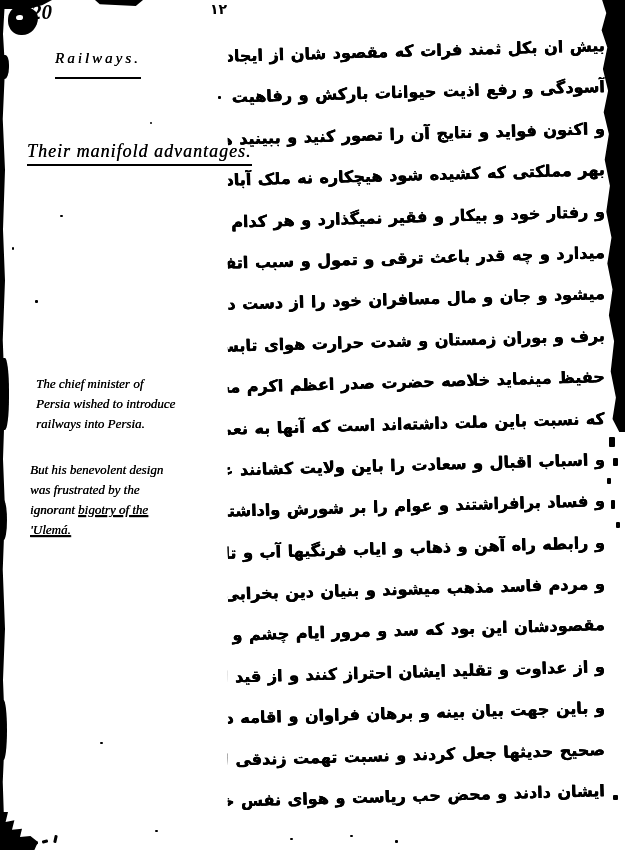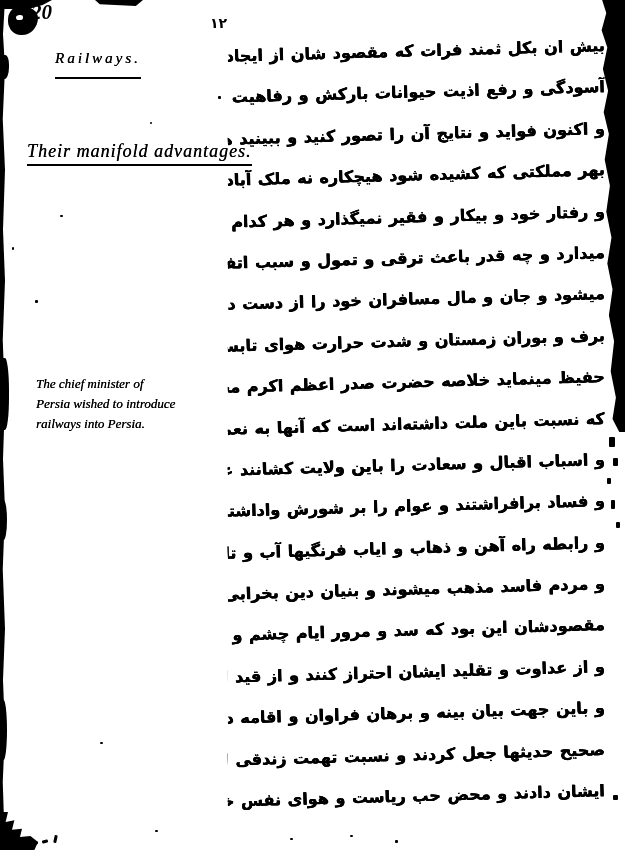--- a/index.html
+++ b/index.html
@@ -27,21 +27,21 @@
     clip-path:polygon(0 0,20% 0,14% 26%,36% 22%,30% 47%,55% 44%,50% 66%,76% 63%,95% 79%,
       86% 100%,0 100%);}
   .speck{position:absolute;background:#000;border-radius:1px;}
 
   
   .ink-blot{position:absolute;left:8px;top:6px;width:30px;height:29px;background:#000;
     border-radius:42% 58% 55% 45%/50% 42% 62% 50%;}
   .ink-blot::after{content:"";position:absolute;left:8px;top:9px;width:7px;height:5px;
     background:#fff;border-radius:60% 40% 50% 50%;}
   .folio-number{position:absolute;left:31px;top:2px;font:italic 700 21px/1 "Liberation Serif",serif;}
-  .page-number{position:absolute;left:210px;top:16px;font:700 14px/1 "DejaVu Sans",sans-serif;}
+  .page-number{position:absolute;left:210px;top:2px;font:700 14px/1 "DejaVu Sans",sans-serif;}
 
   
   .hw{position:absolute;font-style:italic;font-family:"Liberation Serif",serif;
       text-shadow:0.3px 0.2px 0 #000;}
   .ms-title{left:55px;top:50px;font-size:15px;letter-spacing:3px;
       border-bottom:2px solid #000;padding-bottom:10px;}
   .ms-subtitle{left:27px;top:141px;font-size:18px;letter-spacing:1px;
       border-bottom:2px solid #000;padding-bottom:2px;}
   .note{line-height:1.55;font-size:13px;}
   .note-1{left:36px;top:374px;width:140px;}
@@ -93,20 +93,22 @@
 
   <div class="ink-blot"></div>
   <div class="folio-number">20</div>
   <div class="page-number">١٢</div>
 
   <div class="hw ms-title">Railways.</div>
   <div class="hw ms-subtitle">Their manifold advantages.</div>
 
   <div class="hw note note-1">The chief minister of Persia wished to introduce railways into Persia.</div>
 
+  <div class="hw note note-2"><span>But his benevolent design was frustrated by the ignorant </span><span class="u">bigotry of the 'Ulemá.</span>
+  </div>
 
 
   <div class="ms-column">
     <div class="ms-line">بیش ان بکل ثمند فرات که مقصود شان از ایجاد و اختراع آن</div>
     <div class="ms-line">آسودگی و رفع اذیت حیوانات بارکش و رفاهیت مسافرین بود</div>
     <div class="ms-line">و اکنون فواید و نتایج آن را تصور کنید و ببینید هر جا بگذرد</div>
     <div class="ms-line">بهر مملکتی که کشیده شود هیچکاره نه ملک آباد و رعیت آزاد و علما</div>
     <div class="ms-line">و رفتار خود و بیکار و فقیر نمیگذارد و هر کدام را علی قدر مراتبه مشغول شغل</div>
     <div class="ms-line">میدارد و چه قدر باعث ترقی و تمول و سبب اتفاق و اتحاد رعایا</div>
     <div class="ms-line">میشود و جان و مال مسافران خود را از دست درازی دزدان و صدمه</div>

